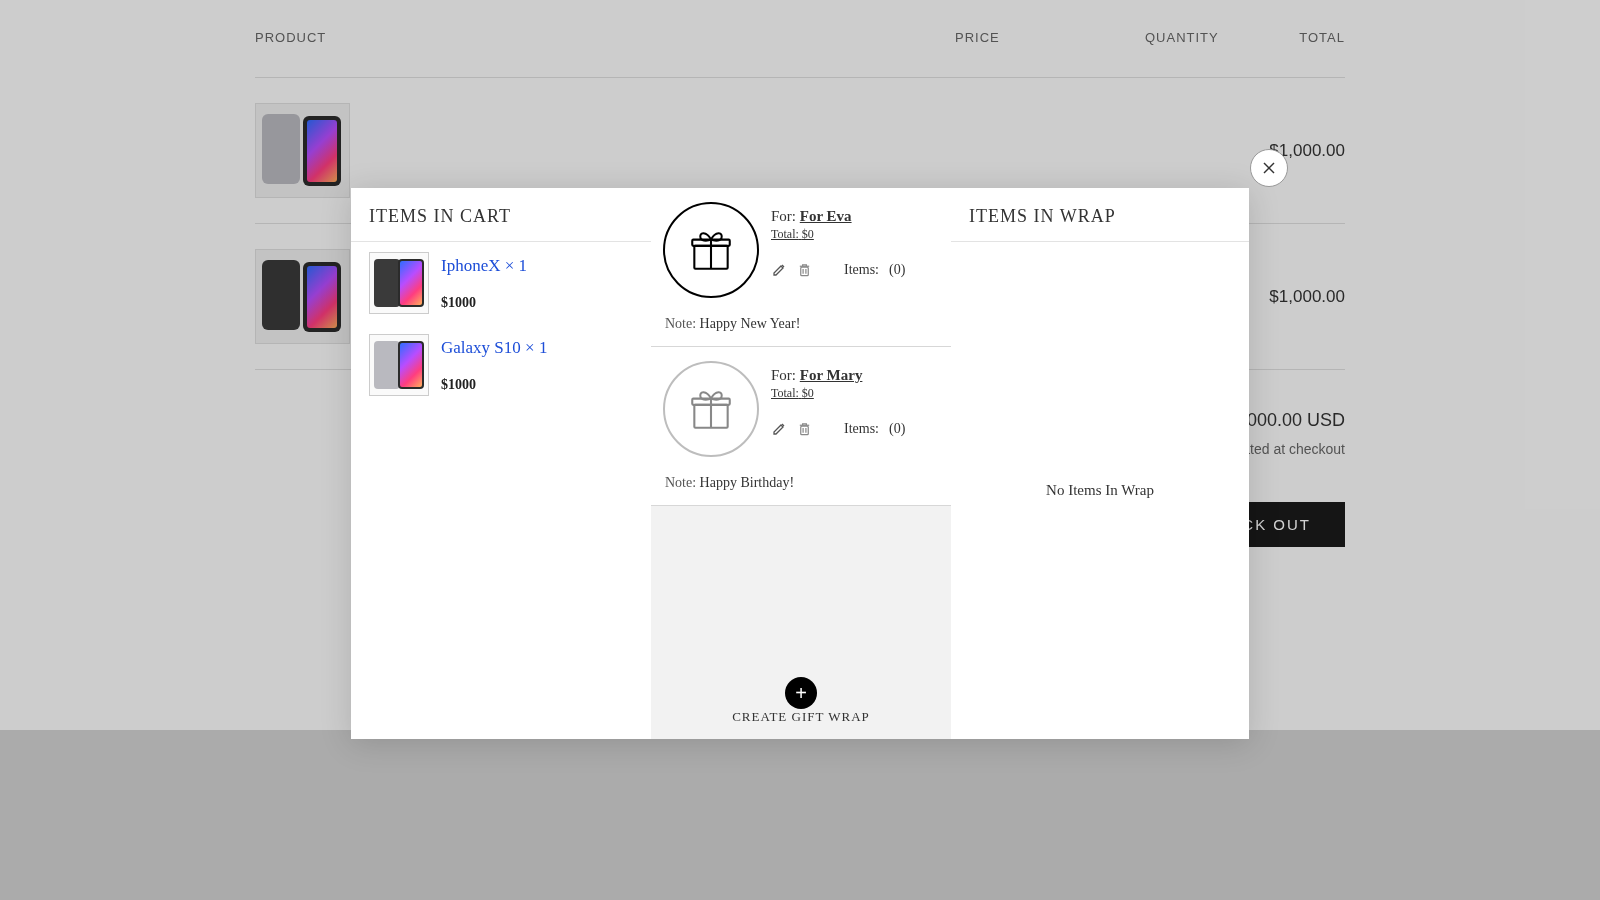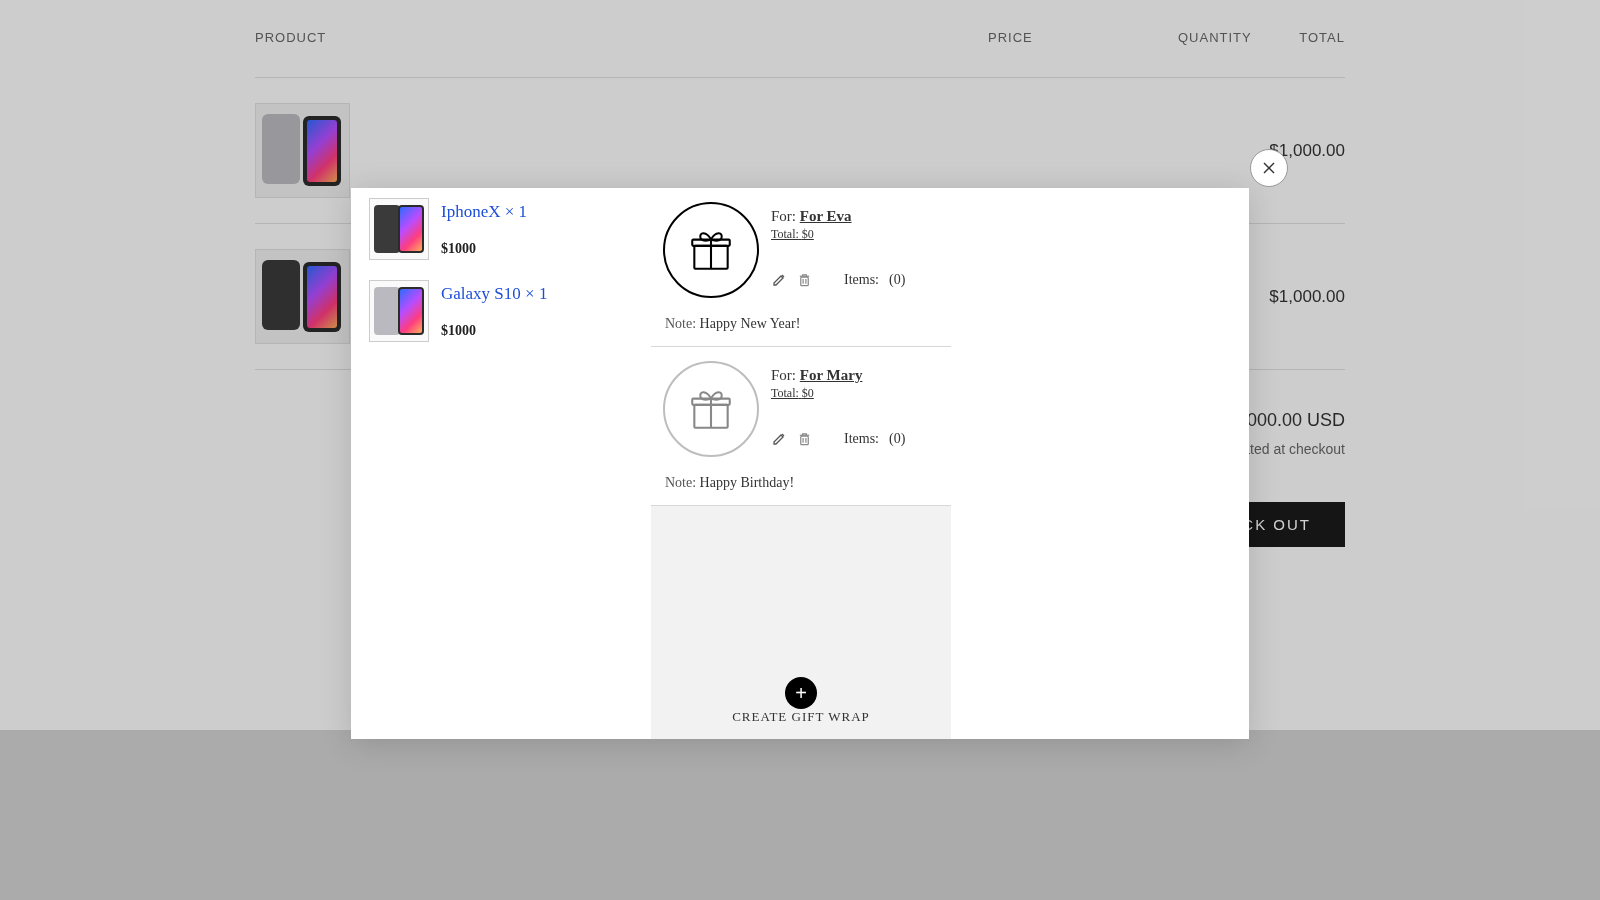--- a/index.html
+++ b/index.html
@@ -25,21 +25,21 @@
   }
   .cart-head {
     display: flex;
     font-size: 13px;
     letter-spacing: 1px;
     color: #666;
     padding-bottom: 32px;
     border-bottom: 1px solid #ddd;
   }
   .col-product { flex: 0 0 700px; }
-  .col-price   { flex: 0 0 190px; margin-left: 33px; }
+  .col-price   { flex: 0 0 190px; }
   .col-qty     { flex: 0 0 120px; }
   .col-total   { flex: 1; text-align: right; }
 
   .cart-row {
     display: flex;
     align-items: center;
     padding: 25px 0;
     border-bottom: 1px solid #ddd;
   }
   .cart-row .thumb {
@@ -120,21 +120,21 @@
   .gift-circle {
     width:96px; height:96px; border:2px solid #000; border-radius:50%;
     display:flex; align-items:center; justify-content:center;
     background:#fff;
     flex-shrink:0;
   }
   .gift-circle.grey { border-color:#bdbdbd; }
   .wrap-meta { font-family: Georgia, serif; font-size:15px; color:#333; padding-top:6px; }
   .wrap-meta .for-line b { font-weight:700;text-decoration:underline; }
   .wrap-meta .total-line { font-size:12px; margin-top:2px;text-decoration:underline; }
-  .wrap-actions { margin-top:30px; display:flex; align-items:center; gap:10px; font-family: Georgia, serif; font-size:14px; color:#333; }
+  .wrap-actions { margin-top:20px; display:flex; align-items:center; gap:10px; font-family: Georgia, serif; font-size:14px; color:#333; }
   .wrap-actions .spacer { width:12px; }
   .note-line { font-family: Georgia, serif; font-size:14px; color:#333; margin-top:18px; padding-left:2px; }
   .note-line .lbl { color:#555; }
 
   .create-block {
     position:absolute; bottom:0; left:0; right:0;
     text-align:center; padding-bottom:14px;
   }
   .plus-circle {
     width:32px; height:32px; border-radius:50%; background:#000; color:#fff;
@@ -201,20 +201,21 @@
 <div class="close-btn">
   <svg width="14" height="14" viewBox="0 0 14 14">
     <line x1="2" y1="2" x2="12" y2="12" stroke="#333" stroke-width="1.5"></line>
     <line x1="12" y1="2" x2="2" y2="12" stroke="#333" stroke-width="1.5"></line>
   </svg>
 </div>
 
 <div class="modal">
 
   <div class="panel panel-left">
+    <div class="panel-title">ITEMS IN CART</div>
 
     <div class="cart-item">
       <div class="mini">
         <div class="phone-back" style="background:#3a3a3a;"></div>
         <div class="phone-body">
             <div class="phone-screen"></div>
           </div>
       </div>
       <div class="info">
         <div class="name">IphoneX × 1</div>
@@ -336,14 +337,18 @@
     </div>
 
     <div class="create-block">
       <div class="plus-circle">
         <span>+</span>
       </div>
       <div class="create-label">CREATE GIFT WRAP</div>
     </div>
   </div>
 
+  <div class="panel panel-right">
+    <div class="panel-title">ITEMS IN WRAP</div>
+    <div class="no-items">No Items In Wrap</div>
+  </div>
 
 </div>
 
 </body></html>

